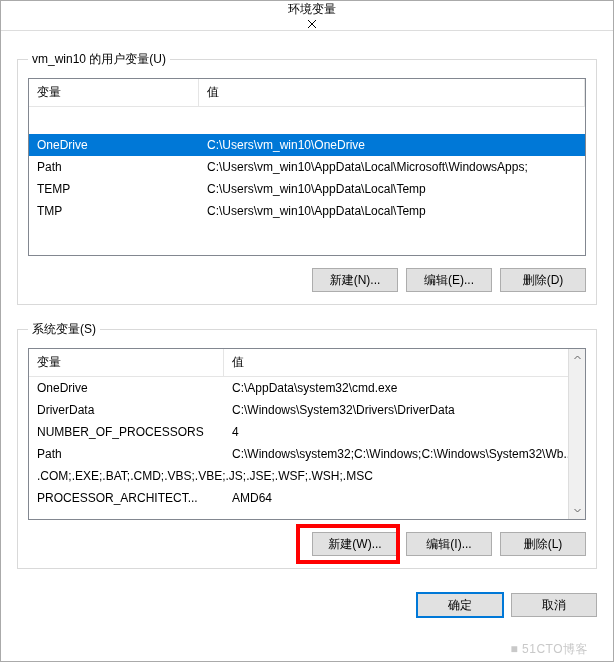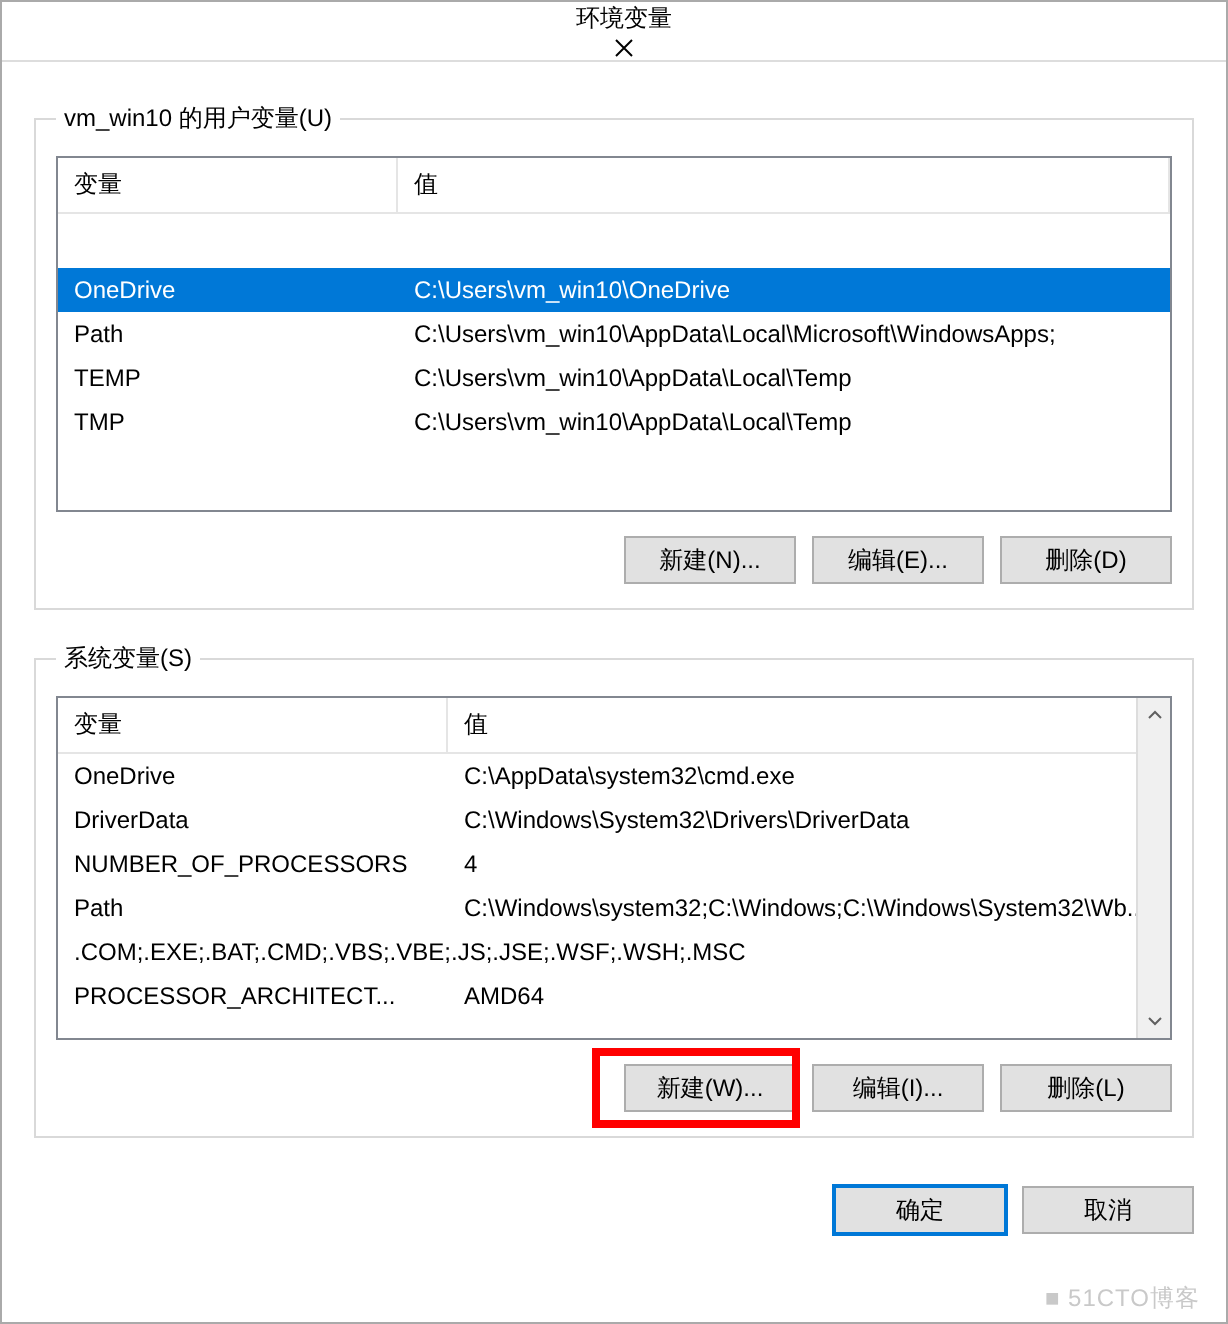--- a/index.html
+++ b/index.html
@@ -117,21 +117,21 @@
     display: flex;
     align-items: center;
     justify-content: center;
     background: #f0f0f0;
   }
   .sb-arrow svg { width: 7px; height: 7px; }
   .sb-track { position: absolute; top:17px; bottom:17px; left:0; right:0; }
   .sb-arrow.bottom { position: absolute; bottom:0; left:0; right:0; }
   .watermark {
     position: fixed;
-    right: 14px;
+    right: 26px;
     bottom: 4px;
     color: #c9c9c9;
     font-size: 12px;
     letter-spacing: 0.5px;
     pointer-events: none;
   }
 </style>
 </head>
 <body>
 

